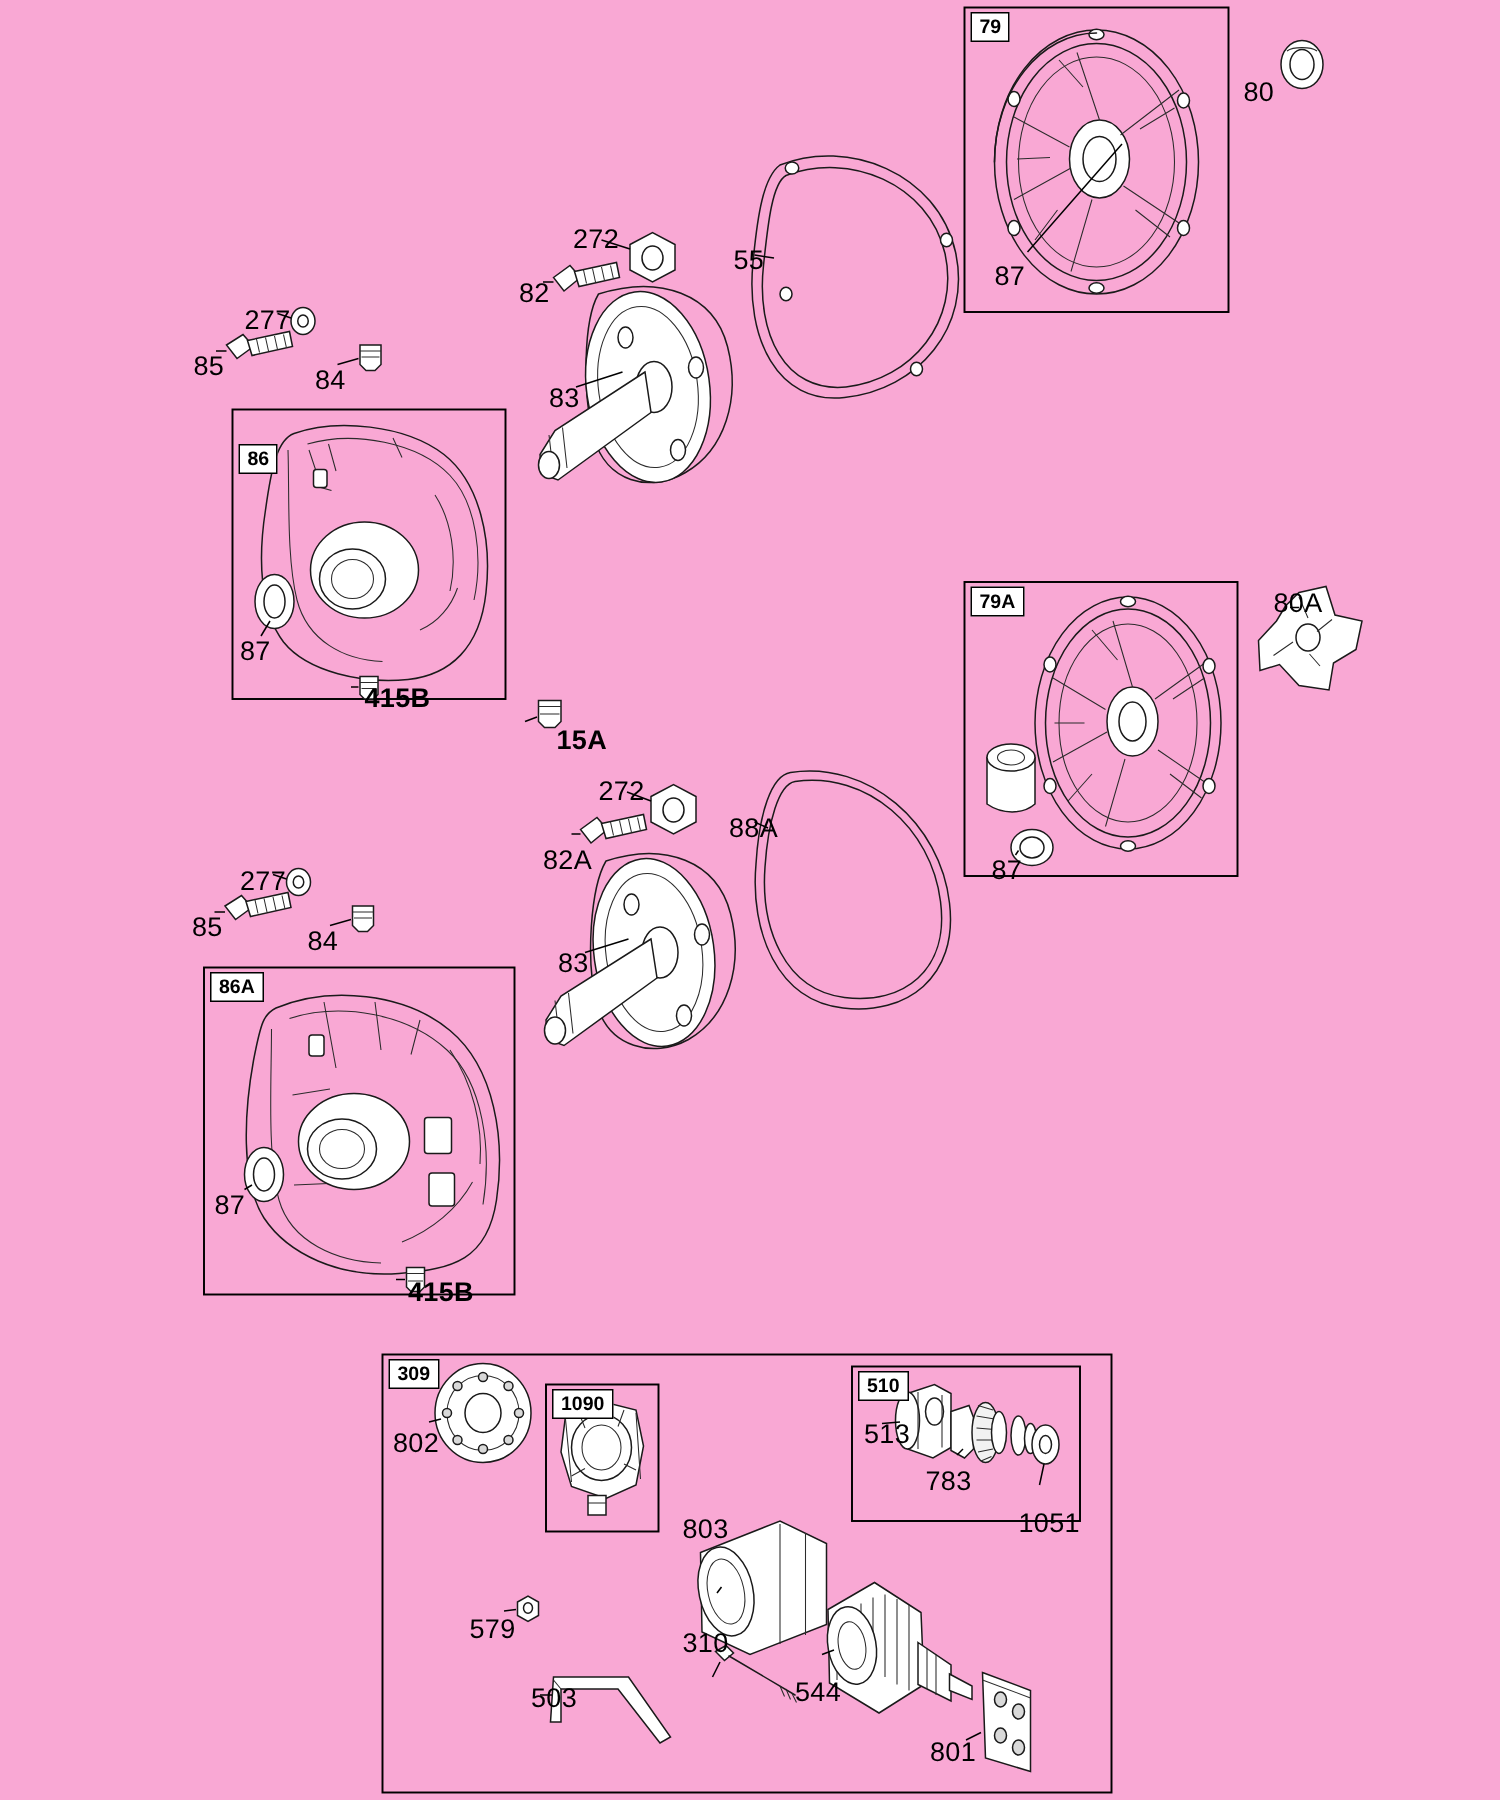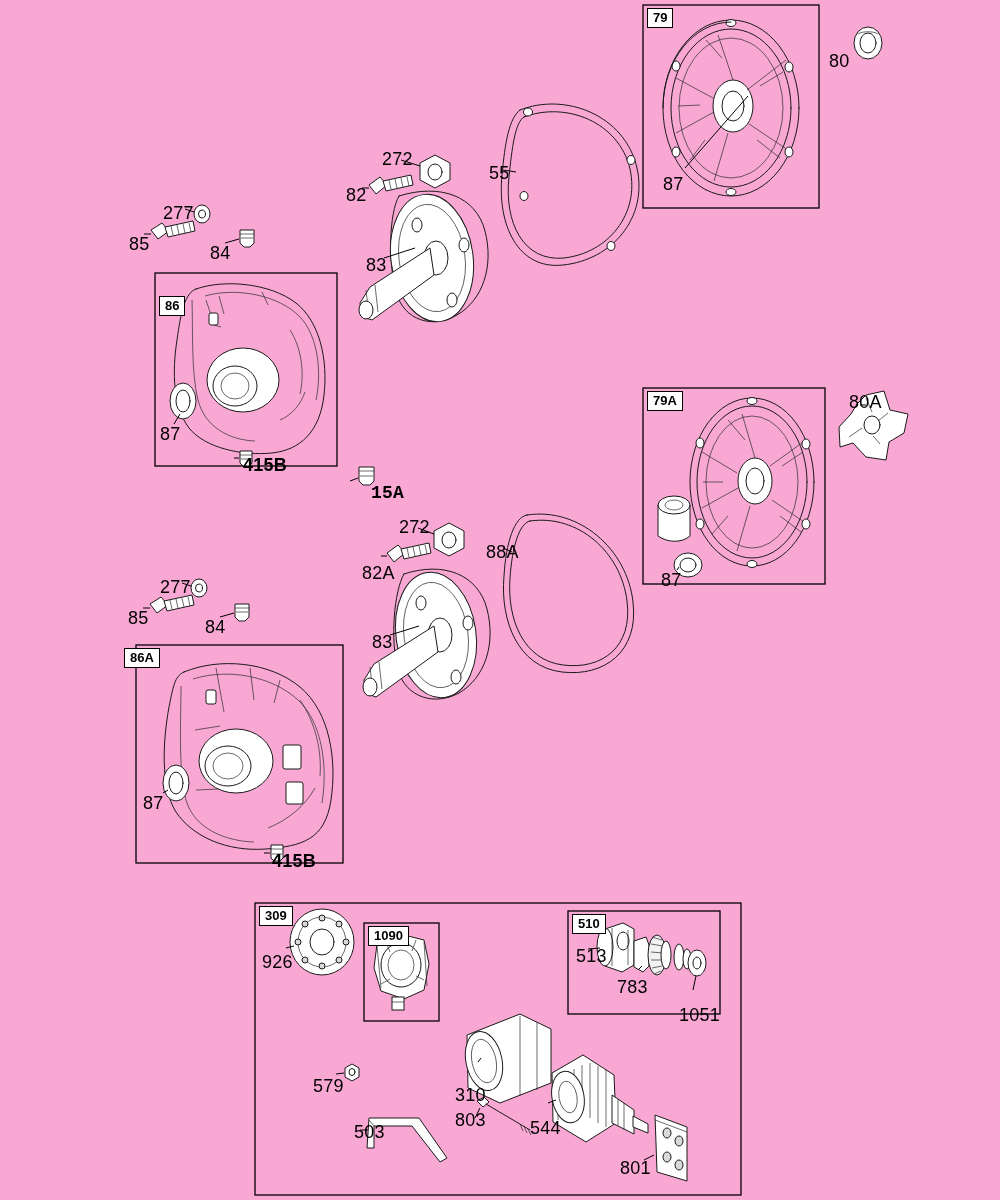--- a/index.html
+++ b/index.html
@@ -416,52 +416,52 @@
       <path class="fillw" d="M345 1068 L352 1064 L359 1068 L359 1077 L352 1081 L345 1077 Z"></path>
       <ellipse class="ln" cx="352" cy="1072" rx="3" ry="3.5"></ellipse>
       <path class="leader" d="M336 1074 L344 1073"></path>
     </g>
 
   </svg>
 
   <div class="boxlbl" style="left:647px; top:8px;">79</div>
   <div class="boxlbl" style="left:159px; top:276px;margin-top:20px;">86</div>
   <div class="boxlbl" style="left:647px; top:391px;">79A</div>
-  <div class="boxlbl" style="left:124px; top:648px;">86A</div>
+  <div class="boxlbl" style="left:140px; top:648px;">86A</div>
   <div class="boxlbl" style="left:259px; top:906px;">309</div>
   <div class="boxlbl" style="left:368px; top:926px;">1090</div>
   <div class="boxlbl" style="left:572px; top:914px;">510</div>
 
   <div class="lbl" style="left:829px; top:51px;">80</div>
   <div class="lbl" style="left:663px; top:174px;">87</div>
   <div class="lbl" style="left:382px; top:149px;">272</div>
   <div class="lbl" style="left:489px; top:163px;">55</div>
   <div class="lbl" style="left:346px; top:185px;">82</div>
   <div class="lbl" style="left:163px; top:203px;">277</div>
   <div class="lbl" style="left:210px; top:243px;">84</div>
   <div class="lbl" style="left:129px; top:234px;">85</div>
   <div class="lbl" style="left:366px; top:255px;">83</div>
   <div class="lbl" style="left:160px; top:424px;">87</div>
   <div class="lbl b" style="left:199px; top:455px;">415B</div>
-  <div class="lbl b" style="left:327px; top:483px;font-family:Liberation Mono, monospace;">15A</div>
+  <div class="lbl b" style="left:327px; top:483px;">15A</div>
   <div class="lbl" style="left:849px; top:392px;">80A</div>
   <div class="lbl" style="left:661px; top:570px;">87</div>
   <div class="lbl" style="left:399px; top:517px;">272</div>
   <div class="lbl" style="left:486px; top:542px;">88A</div>
   <div class="lbl" style="left:362px; top:563px;">82A</div>
   <div class="lbl" style="left:160px; top:577px;">277</div>
   <div class="lbl" style="left:205px; top:617px;">84</div>
   <div class="lbl" style="left:128px; top:608px;">85</div>
   <div class="lbl" style="left:372px; top:632px;">83</div>
   <div class="lbl" style="left:143px; top:793px;">87</div>
   <div class="lbl b" style="left:228px; top:851px;">415B</div>
-  <div class="lbl" style="left:262px; top:952px;">926</div>
+  <div class="lbl" style="left:262px; top:952px;">802</div>
   <div class="lbl" style="left:576px; top:946px;">513</div>
   <div class="lbl" style="left:617px; top:977px;text-align:right;">783</div>
   <div class="lbl" style="left:679px; top:1005px;">1051</div>
   <div class="lbl" style="left:313px; top:1076px;">579</div>
-  <div class="lbl" style="left:455px; top:1110px;">803</div>
+  <div class="lbl" style="left:455px; top:1009px;">803</div>
   <div class="lbl" style="left:530px; top:1106px;margin-top:12px;">544</div>
   <div class="lbl" style="left:354px; top:1122px;">503</div>
   <div class="lbl" style="left:455px; top:1085px;">310</div>
   <div class="lbl" style="left:620px; top:1158px;">801</div>
 
 </div>
 
 </body></html>

